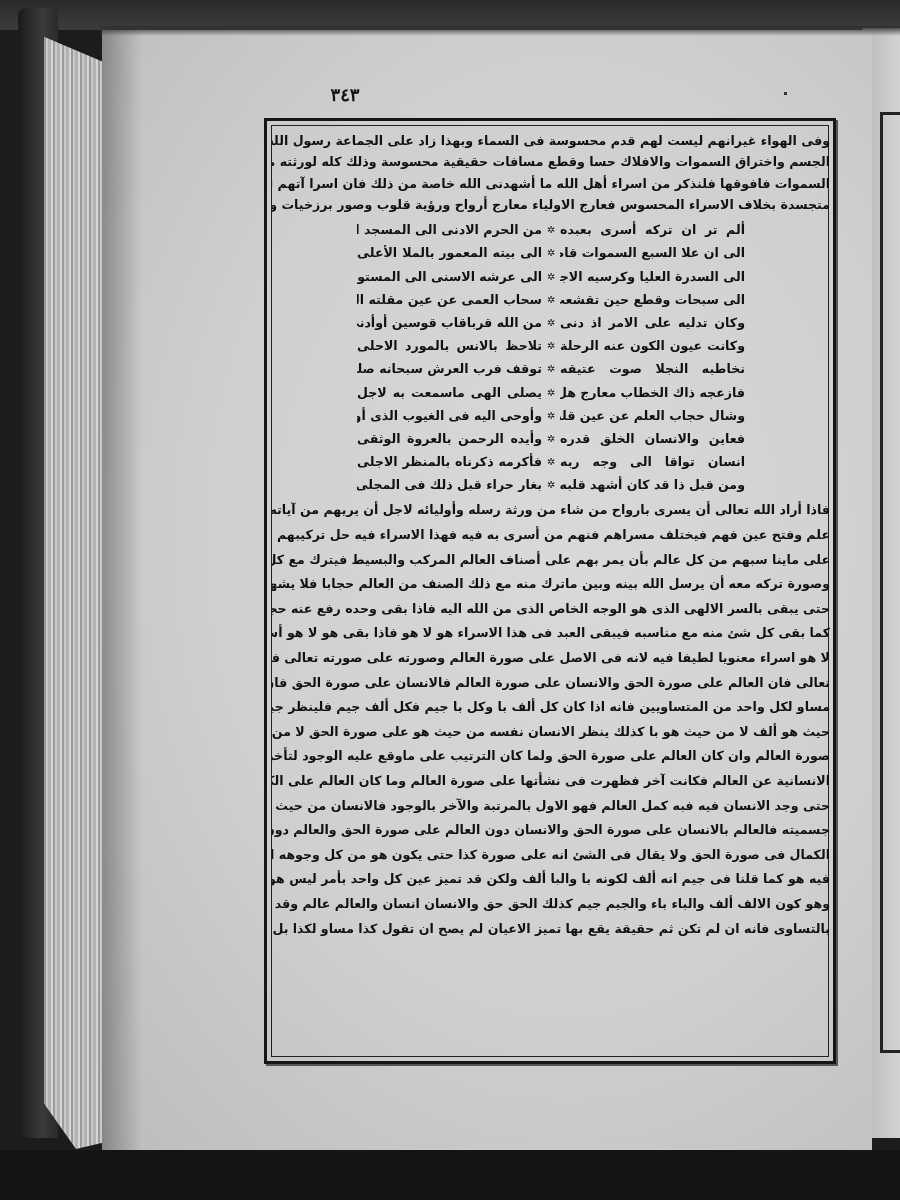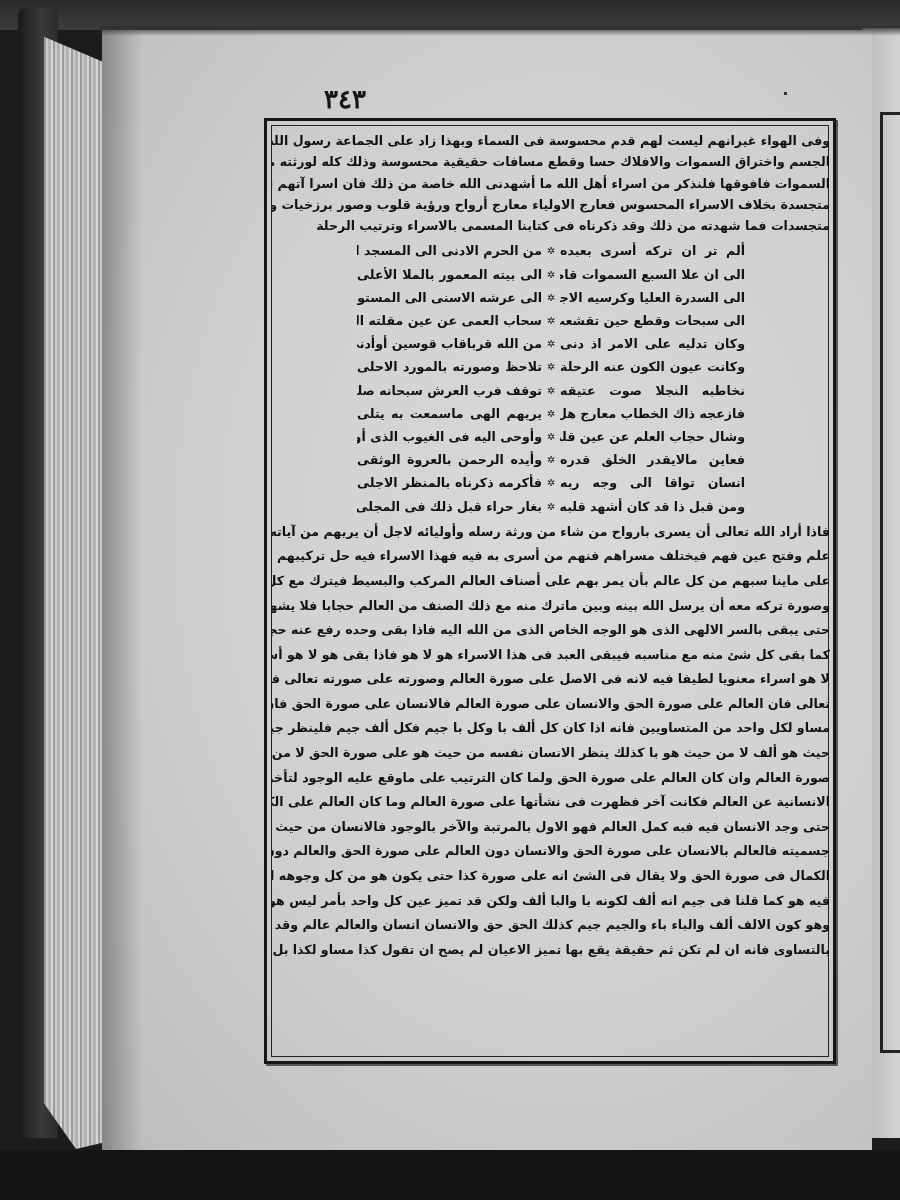--- a/index.html
+++ b/index.html
@@ -42,21 +42,21 @@
     position:absolute; left:862px; top:28px; width:38px; height:1110px;
     background:linear-gradient(90deg,#b8b8b8,#d4d4d4);
     border-left:1px solid #8a8a8a;
   }
   .next-frame {
     position:absolute; left:880px; top:112px; width:30px; height:935px;
     border:3px solid #222; border-right:none;
   }
   .page-number {
     position:absolute; left:300px; top:84px; width:90px; height:32px;
-    font-family:"DejaVu Serif", serif; font-size:26px; font-weight:bold;
+    font-family:"DejaVu Serif", serif; font-size:18px; font-weight:bold;
     color:#151515; text-align:center; letter-spacing:1px;
   }
   .dot-mark {
     position:absolute; left:784px; top:92px; width:3px; height:3px; background:#333;
   }
   .frame {
     position:absolute; left:264px; top:118px; width:572px; height:946px;
     border:3px solid #161616; box-sizing:border-box;
     box-shadow:2px 2px 0 #555;
   }
@@ -104,21 +104,20 @@
 <div class="frame">
   <div class="frame-inner"></div>
 </div>
 
 <div class="content">
   <div class="intro">
     <div class="prose-line">وفى الهواء غيرانهم ليست لهم قدم محسوسة فى السماء وبهذا زاد على الجماعة رسول الله صلى الله عليه وسلم باسراء</div>
     <div class="prose-line">الجسم واختراق السموات والافلاك حسا وقطع مسافات حقيقية محسوسة وذلك كله لورثته معنى لاحسا من</div>
     <div class="prose-line">السموات فافوقها فلنذكر من اسراء أهل الله ما أشهدنى الله خاصة من ذلك فان اسرا آتهم تختلف لانها معان</div>
     <div class="prose-line">متجسدة بخلاف الاسراء المحسوس فعارج الاولياء معارج أرواح ورؤية قلوب وصور برزخيات ومعان</div>
-    <div class="prose-line last">متجسدات فما شهدته من ذلك وقد ذكرناه فى كتابنا المسمى بالاسراء وترتيب الرحلة</div>
   </div>
 
   <div class="verses">
     <div class="verse">
       <span class="hemistich">ألم تر ان تركه أسرى بعبده</span>
       <span class="star">✲</span>
       <span class="hemistich">من الحرم الادنى الى المسجد الاقصى</span>
     </div>
     <div class="verse">
       <span class="hemistich">الى ان علا السبع السموات قاصدا</span>
@@ -136,39 +135,39 @@
       <span class="hemistich">سحاب العمى عن عين مقلته النجلا</span>
     </div>
     <div class="verse">
       <span class="hemistich">وكان تدليه على الامر اذ دنى</span>
       <span class="star">✲</span>
       <span class="hemistich">من الله قرباقاب قوسين أوأدنى</span>
     </div>
     <div class="verse">
       <span class="hemistich">وكانت عيون الكون عنه الرحلة</span>
       <span class="star">✲</span>
-      <span class="hemistich">تلاحظ وصورته بالمورد الاحلى</span>
+      <span class="hemistich">تلاحظ بالانس بالمورد الاحلى</span>
     </div>
     <div class="verse">
       <span class="hemistich">نخاطبه النجلا صوت عتيقه</span>
       <span class="star">✲</span>
       <span class="hemistich">توقف فرب العرش سبحانه صلى</span>
     </div>
     <div class="verse">
       <span class="hemistich">فازعجه ذاك الخطاب معارج هل</span>
       <span class="star">✲</span>
-      <span class="hemistich">يريهم الهى ماسمعت به يتلى</span>
+      <span class="hemistich">يصلى الهى ماسمعت به لاجل</span>
     </div>
     <div class="verse">
       <span class="hemistich">وشال حجاب العلم عن عين قلبه</span>
       <span class="star">✲</span>
       <span class="hemistich">وأوحى اليه فى الغيوب الذى أوحى</span>
     </div>
     <div class="verse">
-      <span class="hemistich">فعاين مالايقدر الخلق قدره</span>
+      <span class="hemistich">فعاين والانسان الخلق قدره</span>
       <span class="star">✲</span>
       <span class="hemistich">وأيده الرحمن بالعروة الوثقى</span>
     </div>
     <div class="verse">
       <span class="hemistich">انسان تواقا الى وجه ربه</span>
       <span class="star">✲</span>
       <span class="hemistich">فأكرمه ذكرناه بالمنظر الاجلى</span>
     </div>
     <div class="verse">
       <span class="hemistich">ومن قبل ذا قد كان أشهد قلبه</span>

